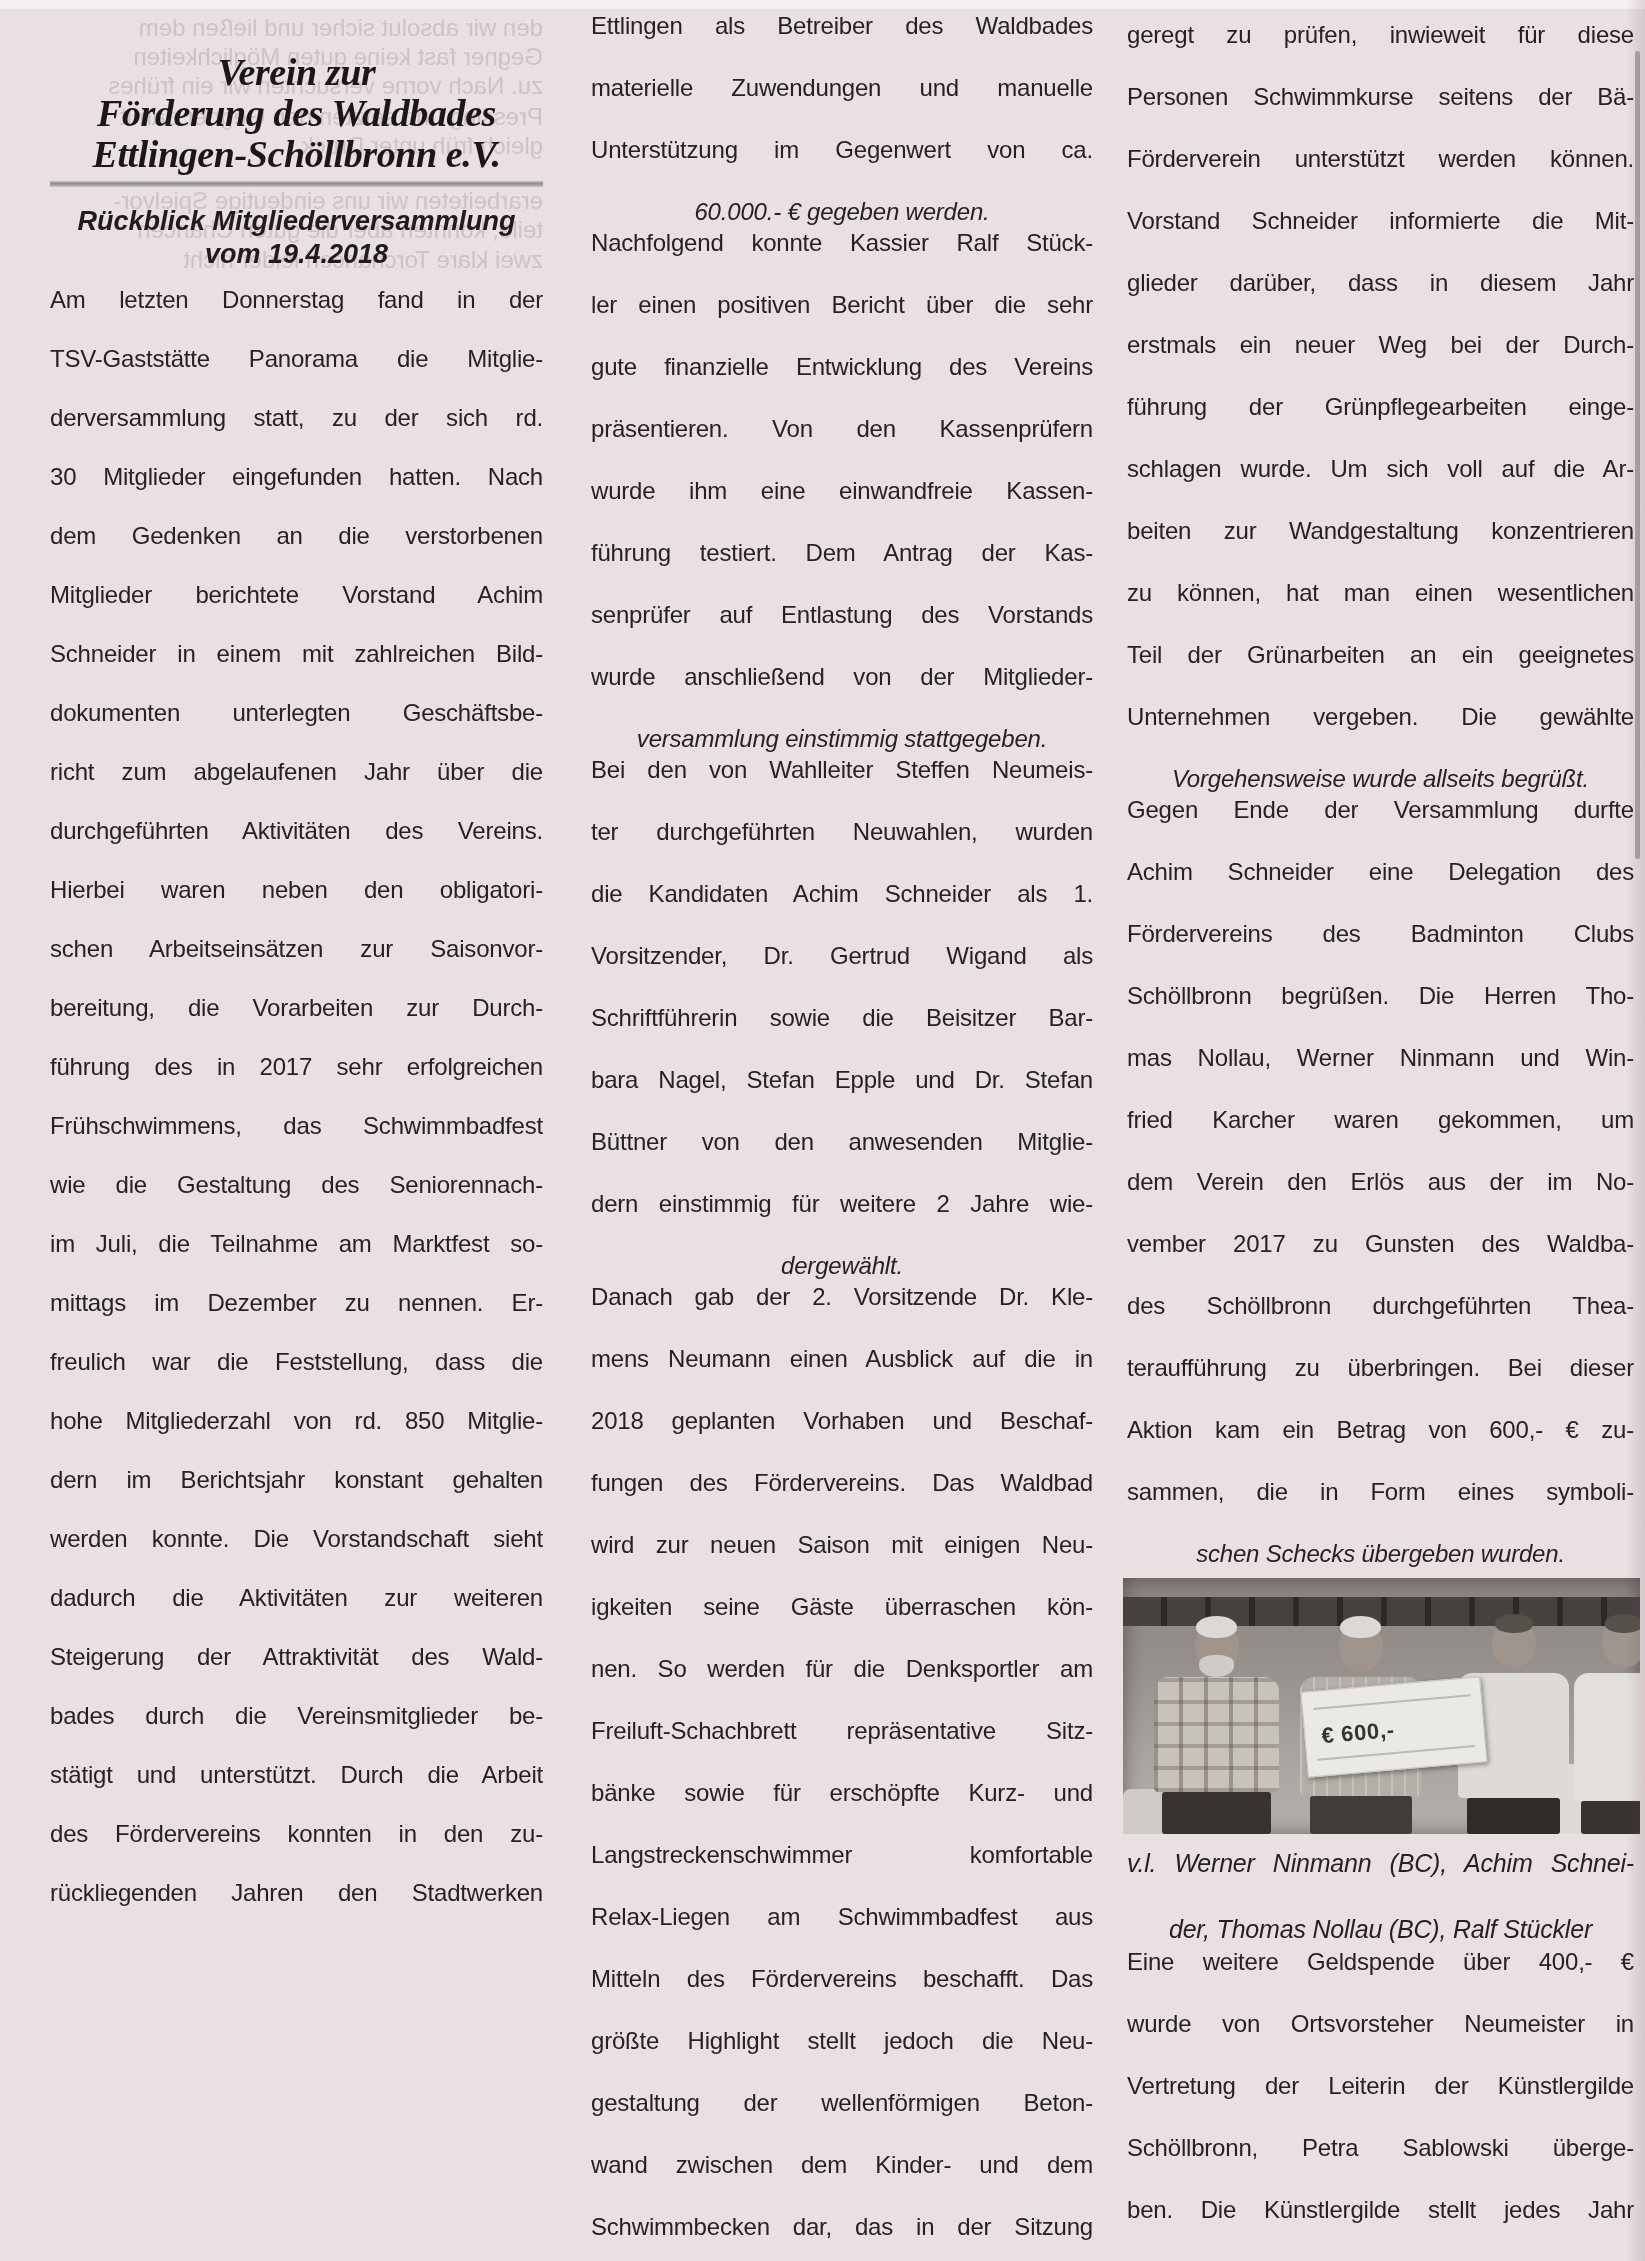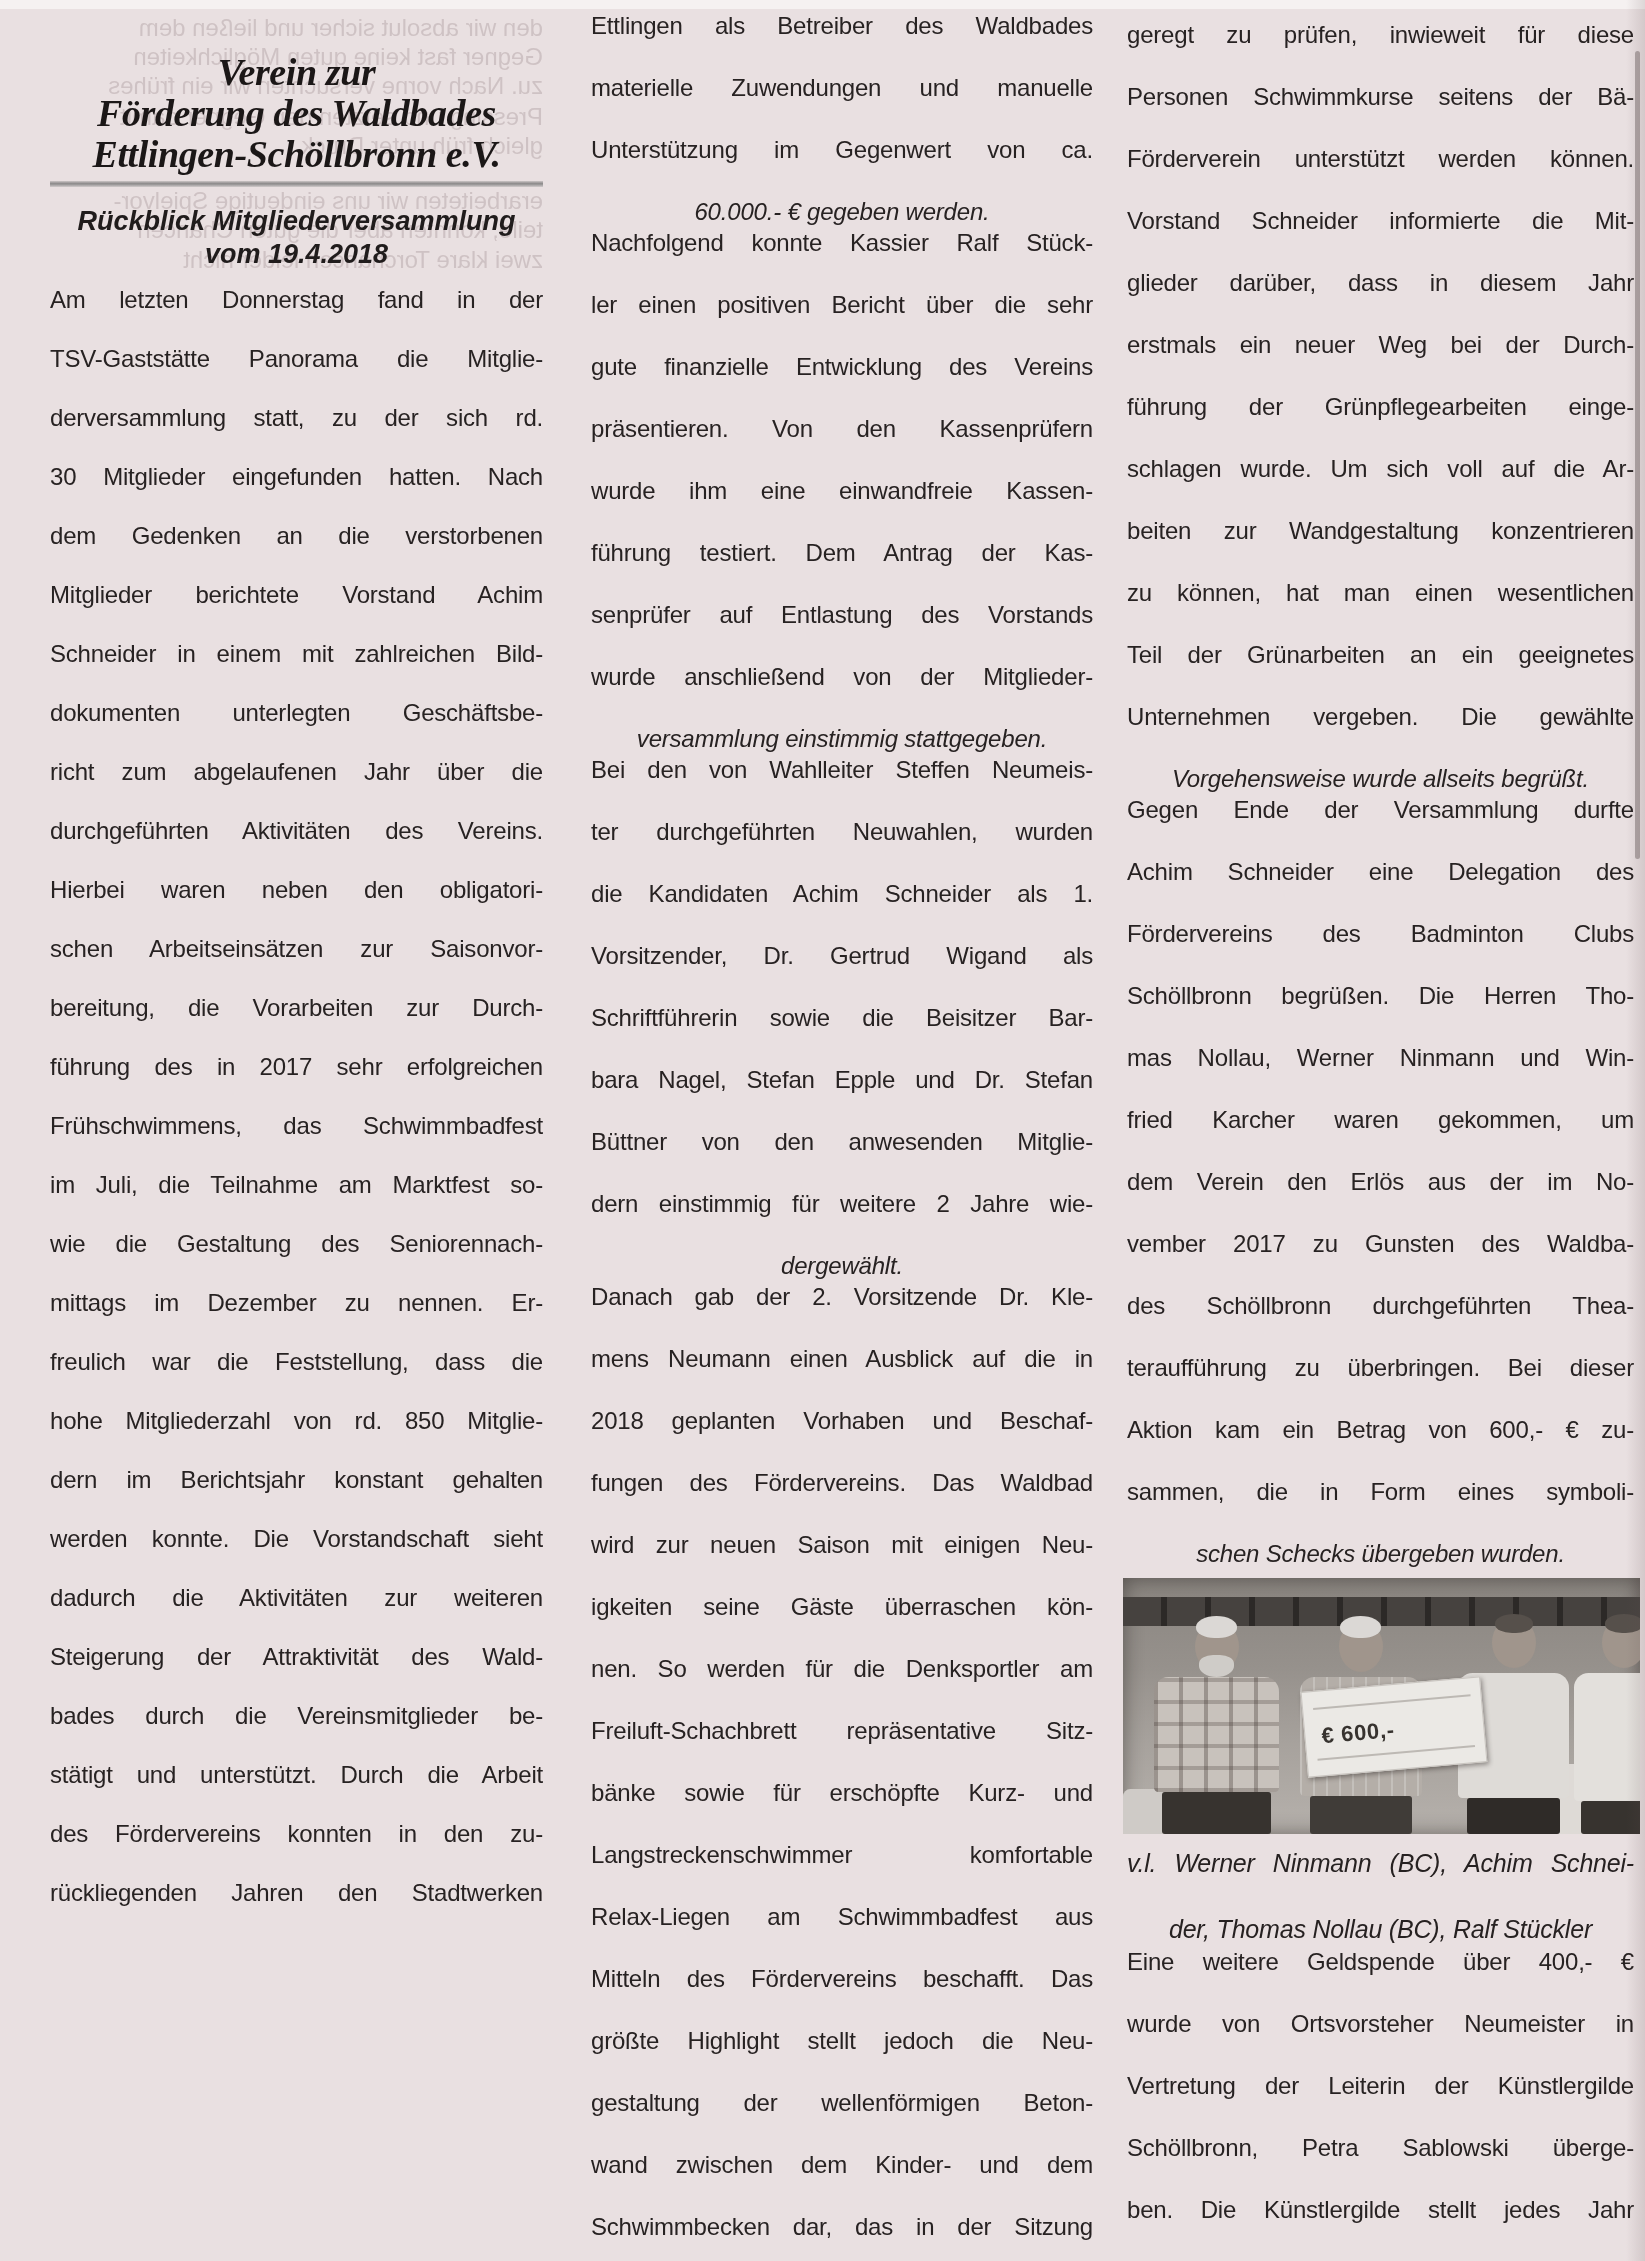--- a/index.html
+++ b/index.html
@@ -148,22 +148,22 @@
         <div class="jline">Mitglieder berichtete Vorstand Achim</div>
         <div class="jline">Schneider in einem mit zahlreichen Bild-</div>
         <div class="jline">dokumenten unterlegten Geschäftsbe-</div>
         <div class="jline">richt zum abgelaufenen Jahr über die</div>
         <div class="jline">durchgeführten Aktivitäten des Vereins.</div>
         <div class="jline">Hierbei waren neben den obligatori-</div>
         <div class="jline">schen Arbeitseinsätzen zur Saisonvor-</div>
         <div class="jline">bereitung, die Vorarbeiten zur Durch-</div>
         <div class="jline">führung des in 2017 sehr erfolgreichen</div>
         <div class="jline">Frühschwimmens, das Schwimmbadfest</div>
+        <div class="jline">wie die Gestaltung des Seniorennach-</div>
         <div class="jline">im Juli, die Teilnahme am Marktfest so-</div>
-        <div class="jline">wie die Gestaltung des Seniorennach-</div>
         <div class="jline">mittags im Dezember zu nennen. Er-</div>
         <div class="jline">freulich war die Feststellung, dass die</div>
         <div class="jline">hohe Mitgliederzahl von rd. 850 Mitglie-</div>
         <div class="jline">dern im Berichtsjahr konstant gehalten</div>
         <div class="jline">werden konnte. Die Vorstandschaft sieht</div>
         <div class="jline">dadurch die Aktivitäten zur weiteren</div>
         <div class="jline">Steigerung der Attraktivität des Wald-</div>
         <div class="jline">bades durch die Vereinsmitglieder be-</div>
         <div class="jline">stätigt und unterstützt. Durch die Arbeit</div>
         <div class="jline">des Fördervereins konnten in den zu-</div>

